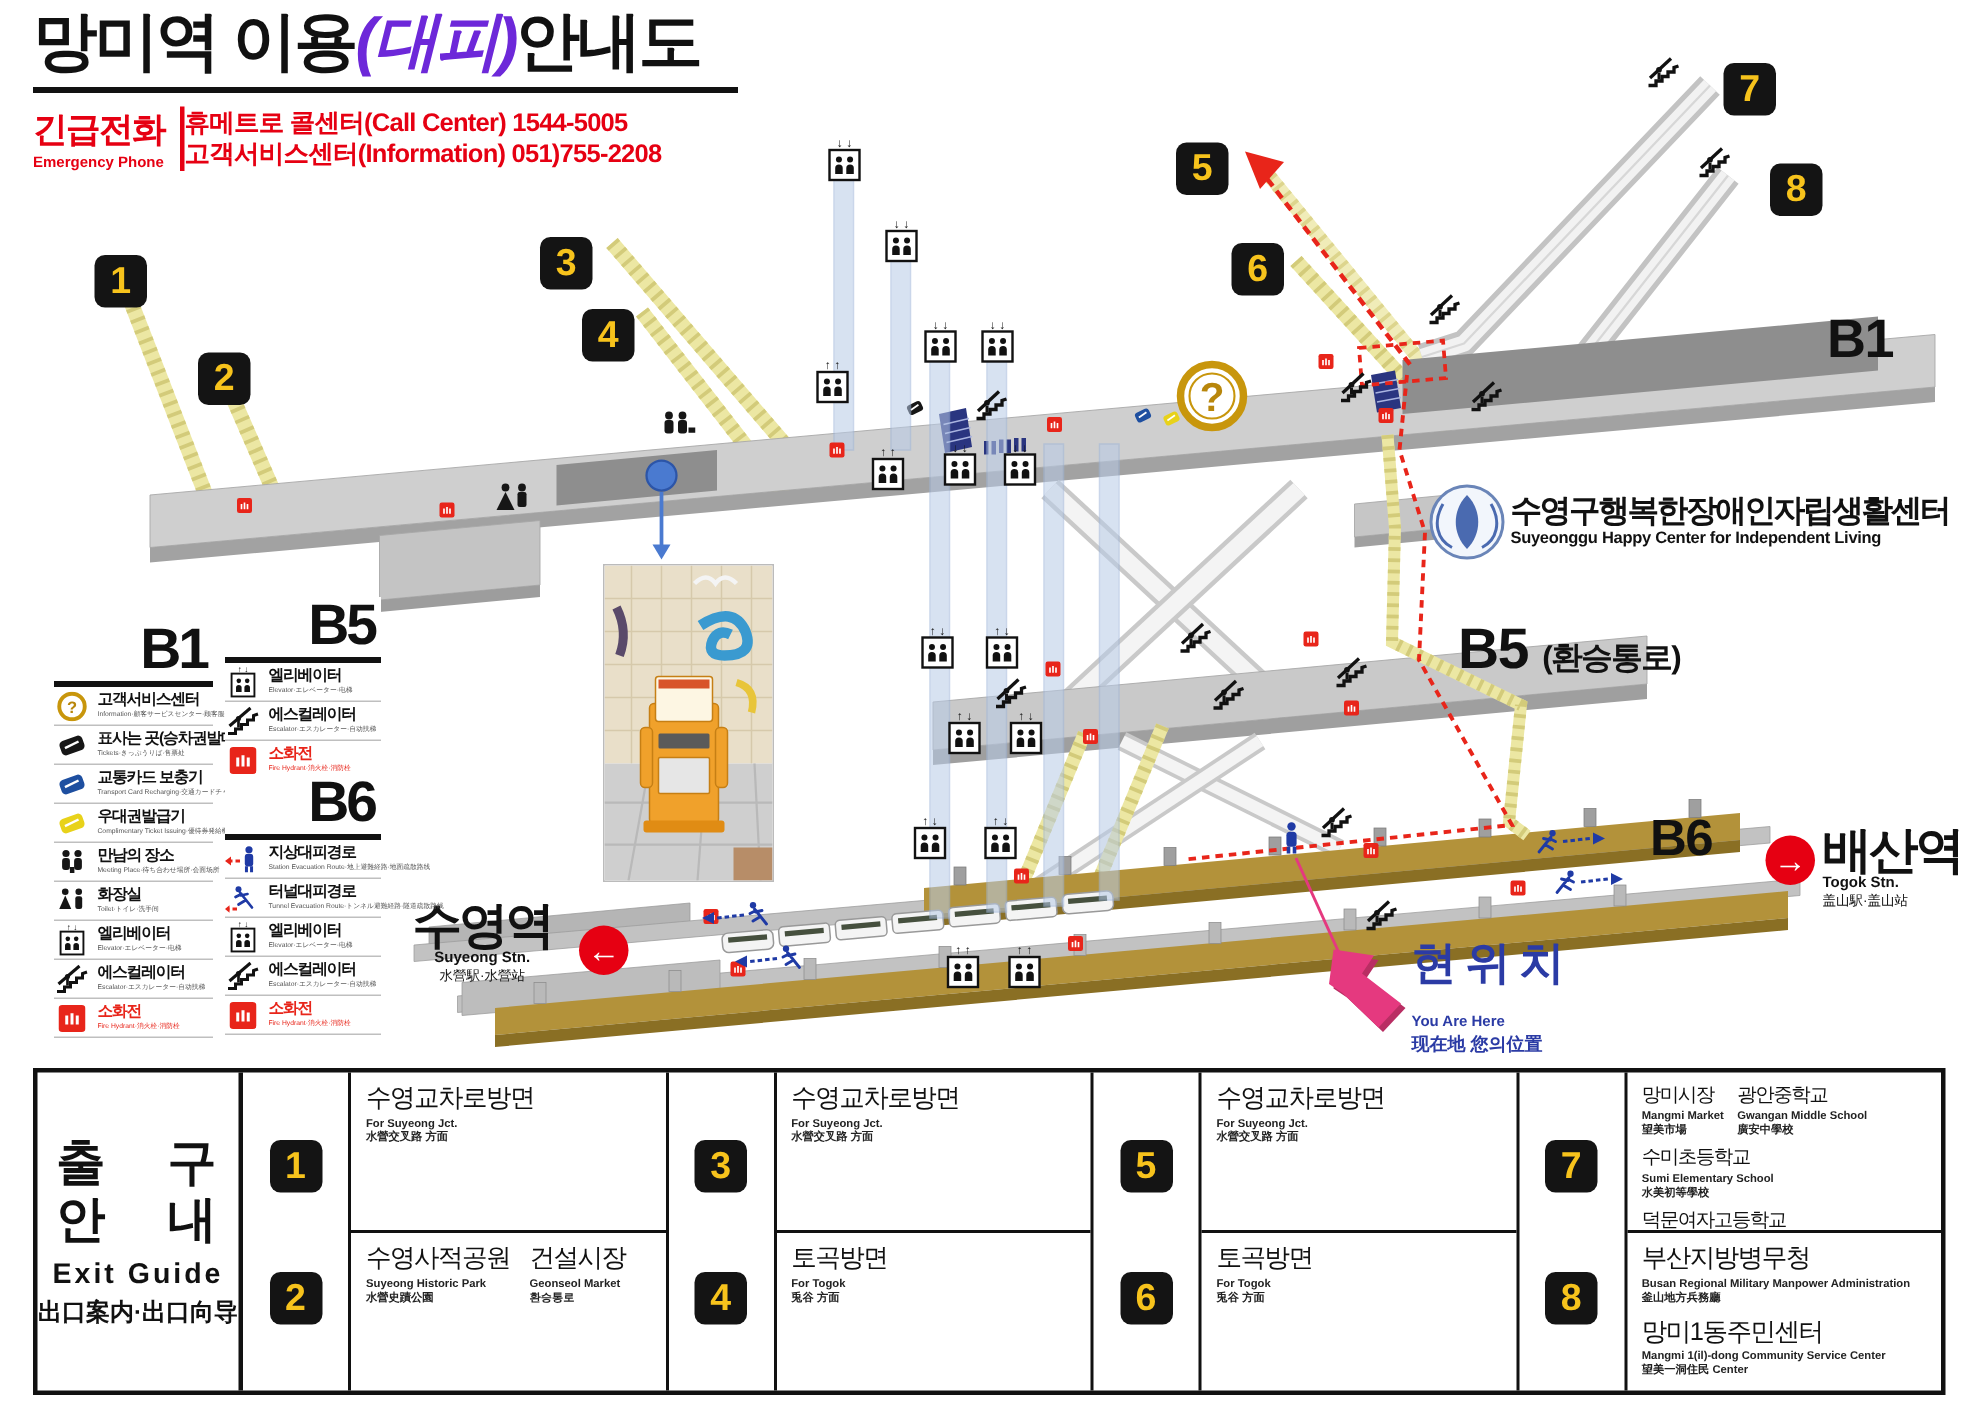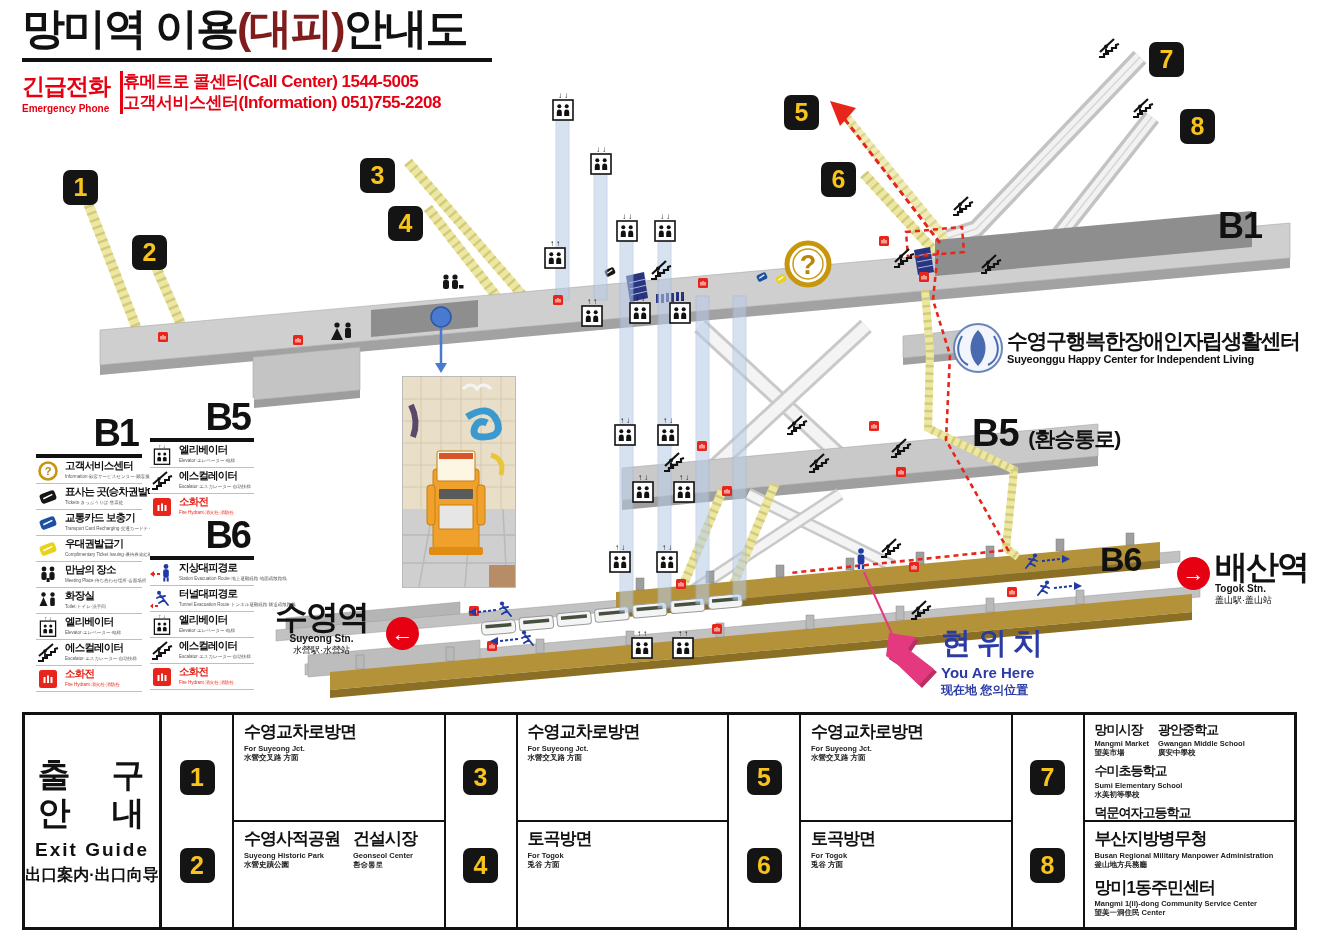--- a/index.html
+++ b/index.html
@@ -1,21 +1,21 @@
 <!DOCTYPE html>
 <html><head>
 <meta charset="utf-8">
 <style>
   html,body{margin:0;padding:0;background:#fff;width:1319px;height:937px;overflow:hidden;
     font-family:"Liberation Sans","DejaVu Sans",sans-serif;-webkit-font-smoothing:antialiased;}
   .stage{position:relative;width:1319px;height:937px;background:#fff;}
   
   .hdr{position:absolute;left:22px;top:6px;width:470px;z-index:30;}
   .hdr-title{font-size:43px;font-weight:900;letter-spacing:-2px;color:#111;line-height:1.05;}
-  .hdr-title .red{color:#7f1d1d;}
+  .hdr-title .red{color:#6d28d9;font-style:italic;}
   .hdr-sub{font-size:15.5px;font-weight:700;color:#111;margin-top:5px;letter-spacing:-0.5px;}
   .hdr-rule{height:4px;background:#111;margin-top:7px;}
   .emg{display:flex;align-items:stretch;margin-top:9px;color:#e60012;}
   .emg-l{padding-right:10px;border-right:3px solid #e60012;}
   .emg-l .ko{font-size:23px;font-weight:900;letter-spacing:-1px;}
   .emg-l .en{font-size:10px;font-weight:700;margin-top:1px;}
   .emg-r{display:flex;flex-direction:column;justify-content:flex-start;}
   .emg-r div{font-size:17px;font-weight:900;letter-spacing:-0.5px;line-height:1.25;}
   
   svg.diagram{position:absolute;left:0;top:0;z-index:1;}
@@ -24,21 +24,21 @@
   .lvl{position:absolute;font-weight:900;color:#111;z-index:11;letter-spacing:-1px;}
   .lvl small{font-size:21px;letter-spacing:-1px;}
   .stn{position:absolute;z-index:11;}
   .stn .ko{font-size:33px;font-weight:900;color:#111;letter-spacing:-2px;line-height:1;}
   .stn .en{font-size:10px;font-weight:700;color:#111;}
   .stn .cjk{font-size:9px;color:#111;}
   .stn-arrow{position:absolute;width:33px;height:33px;border-radius:50%;background:#e60012;color:#fff;
     font-size:22px;font-weight:900;display:flex;align-items:center;justify-content:center;z-index:11;}
   .yah{position:absolute;z-index:12;color:#2b3ba5;}
   .yah .ko{font-size:30px;font-weight:900;letter-spacing:6px;line-height:1;}
-  .yah .en{font-size:15px;font-weight:900;margin-top:6px;}
+  .yah .en{font-size:10px;font-weight:900;margin-top:18px;}
   .yah .cjk{font-size:12px;font-weight:700;margin-top:1px;}
   .hc{position:absolute;z-index:11;}
   .hc .ko{font-size:21px;font-weight:900;color:#111;letter-spacing:-1.5px;line-height:1;}
   .hc .en{font-size:11px;font-weight:700;color:#111;margin-top:2px;letter-spacing:-0.2px;}
   .photo{position:absolute;z-index:10;border:1px solid #bbb;}
   
   .lg{position:absolute;z-index:25;background:#fff;}
   .lg-title{font-size:38px;font-weight:900;color:#111;text-align:right;letter-spacing:-2px;line-height:1;
     border-bottom:4px solid #111;padding:0 4px 2px 0;}
   .lg-item{display:flex;align-items:center;gap:5px;border-bottom:1px solid #bfbfbf;height:25px;}
@@ -54,21 +54,21 @@
   .eg-hd .t{font-size:33px;font-weight:900;color:#111;line-height:1.15;letter-spacing:2px;word-spacing:28px;white-space:pre;}
   .eg-hd .en{font-size:19px;font-weight:900;color:#111;letter-spacing:2px;margin-top:8px;}
   .eg-hd .cjk{font-size:16px;font-weight:700;color:#111;margin-top:4px;}
   .eg-group{flex:1 1 0;display:flex;border-right:2px solid #111;}
   .eg-group:last-child{border-right:none;}
   .eg-bcol{flex:0 0 70px;border-right:2px solid #111;display:flex;flex-direction:column;align-items:center;justify-content:space-around;padding:18px 0;}
   .eg-tcol{flex:1 1 0;display:flex;flex-direction:column;min-width:0;}
   .eg-cell{flex:1 1 0;padding:8px 10px;border-bottom:2px solid #111;overflow:hidden;}
   .eg-cell:last-child{border-bottom:none;padding-left:10px;}
   .dest{display:inline-block;vertical-align:top;margin:0 13px 7px 0;}
-  .dest .ko{font-size:17px;font-weight:700;color:#111;letter-spacing:-1px;line-height:1.1;}
+  .dest .ko{font-size:17px;font-weight:400;color:#111;letter-spacing:-1px;line-height:1.1;}
   .dest .en{font-size:7.5px;font-weight:700;color:#222;margin-top:2px;}
   .dest .cjk{font-size:7.5px;font-weight:700;color:#222;}
   .eg-cell.compact .dest .ko{font-size:13px;}
   .eg-cell.compact .dest{margin:0 9px 6px 0;}
   .eg-cell.stacked .dest{display:block;margin:0 0 9px 0;}
 </style>
 </head>
 <body>
 
 <div class="stage">
@@ -741,21 +741,21 @@
       <div class="cjk">出口案内·出口向导</div>
     </div>
     <div style="display:flex;flex:1;" id="exit-groups">
         <div class="eg-group">
           <div class="eg-bcol">
             <div class="badge" style="position: static;">1</div>
             <div class="badge" style="position: static;">2</div>
           </div>
           <div class="eg-tcol">
             <div class="eg-cell"><div class="dest"><div class="ko">수영교차로방면</div><div class="en">For Suyeong Jct.</div><div class="cjk">水營交叉路 方面</div></div></div>
-            <div class="eg-cell"><div class="dest"><div class="ko">수영사적공원</div><div class="en">Suyeong Historic Park</div><div class="cjk">水營史蹟公園</div></div><div class="dest"><div class="ko">건설시장</div><div class="en">Geonseol Center</div><div class="cjk">환승통로</div></div></div>
+            <div class="eg-cell"><div class="dest"><div class="ko">수영사적공원</div><div class="en">Suyeong Historic Park</div><div class="cjk">水營史蹟公園</div></div><div class="dest"><div class="ko">건설시장</div><div class="en">Geonseol Market</div><div class="cjk">환승통로</div></div></div>
           </div>
         </div>
         <div class="eg-group">
           <div class="eg-bcol">
             <div class="badge" style="position: static;">3</div>
             <div class="badge" style="position: static;">4</div>
           </div>
           <div class="eg-tcol">
             <div class="eg-cell"><div class="dest"><div class="ko">수영교차로방면</div><div class="en">For Suyeong Jct.</div><div class="cjk">水營交叉路 方面</div></div></div>
             <div class="eg-cell"><div class="dest"><div class="ko">토곡방면</div><div class="en">For Togok</div><div class="cjk">兎谷 方面</div></div></div>

